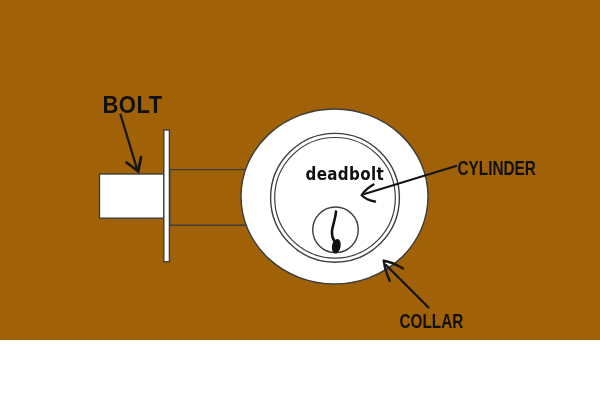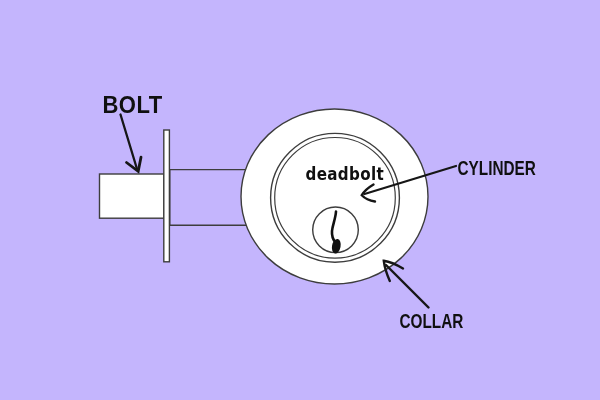--- a/index.html
+++ b/index.html
@@ -7,22 +7,22 @@
     padding: 0;
     width: 600px;
     height: 400px;
     background: #ffffff;
     overflow: hidden;
     font-family: "Liberation Sans", sans-serif;
   }
   .stage {
     position: relative;
     width: 600px;
-    height: 400px;
-    background: #c4b5fd;
+    height: 340px;
+    background: #a16207;
   }
   svg { display: block; }
   .label-text {
     font-family: "Liberation Sans", sans-serif;
     font-weight: bold;
   }
   .face-text {
     font-family: "DejaVu Sans", sans-serif;
     font-weight: 600;
   }

